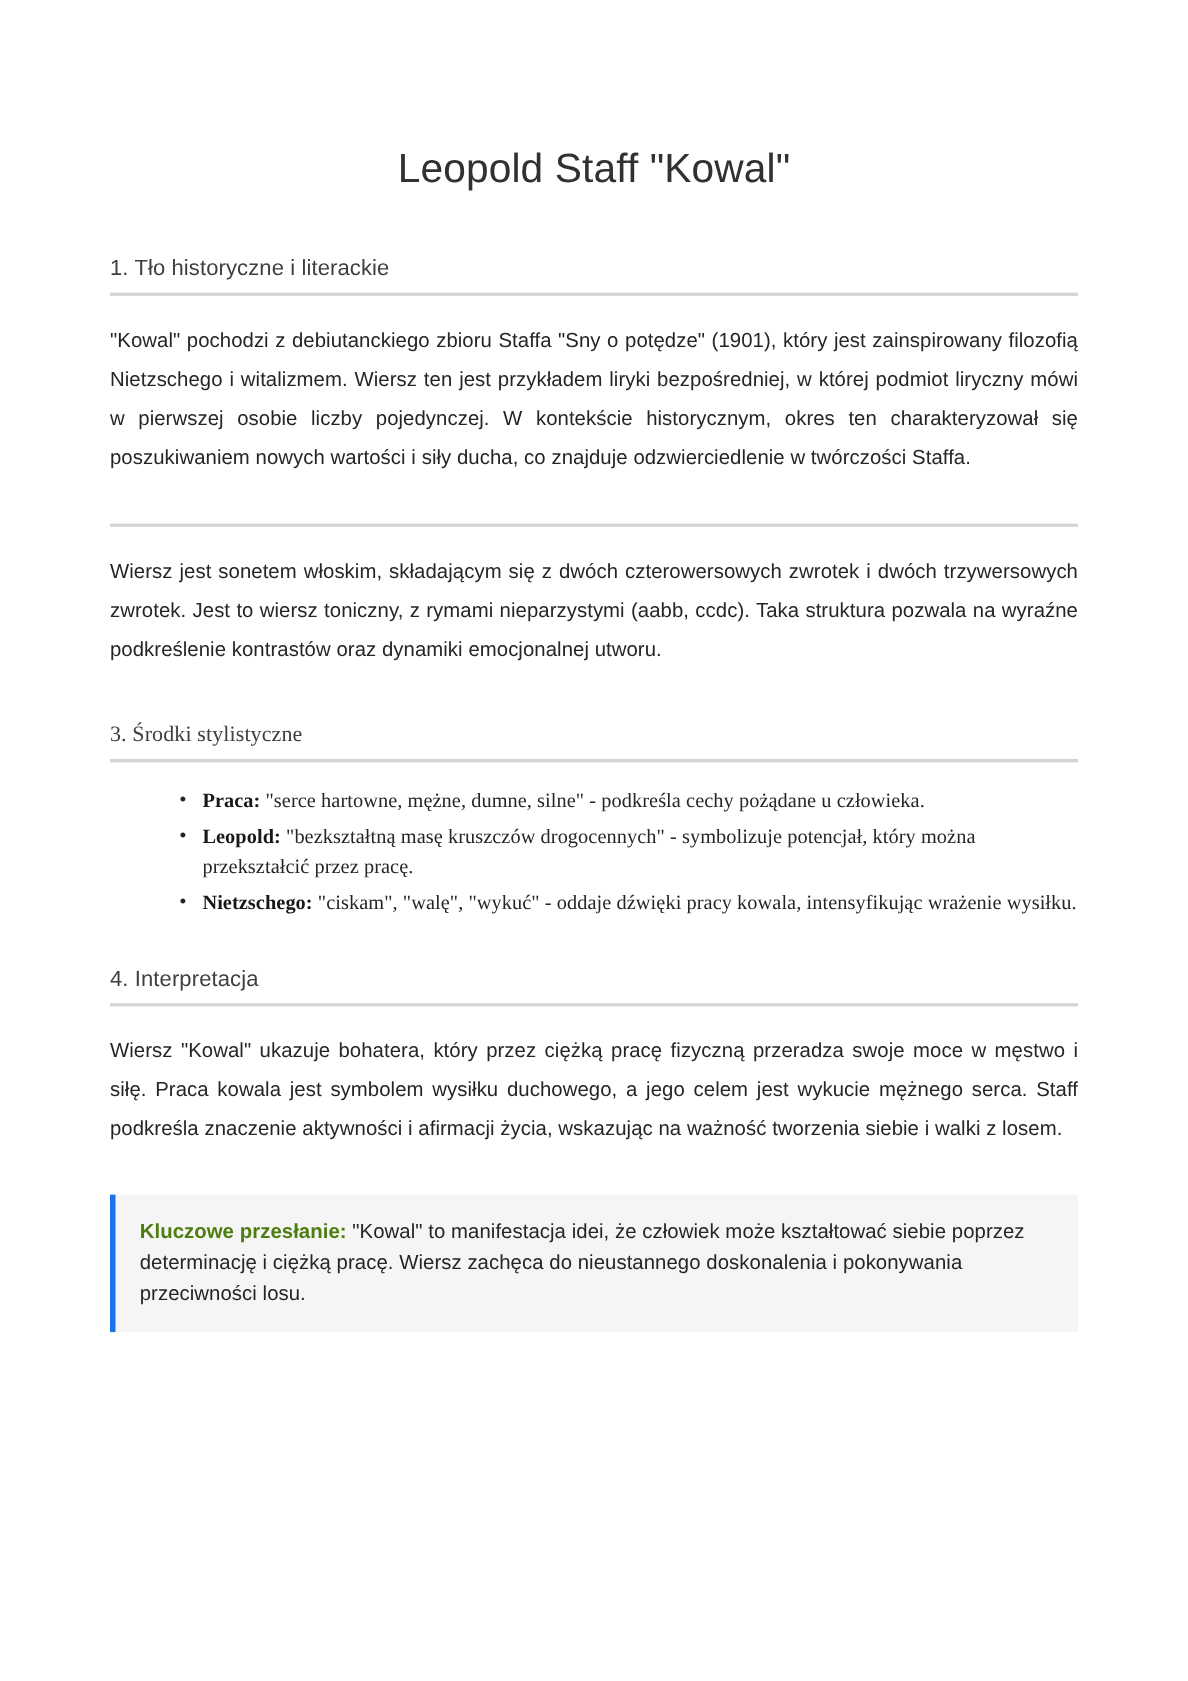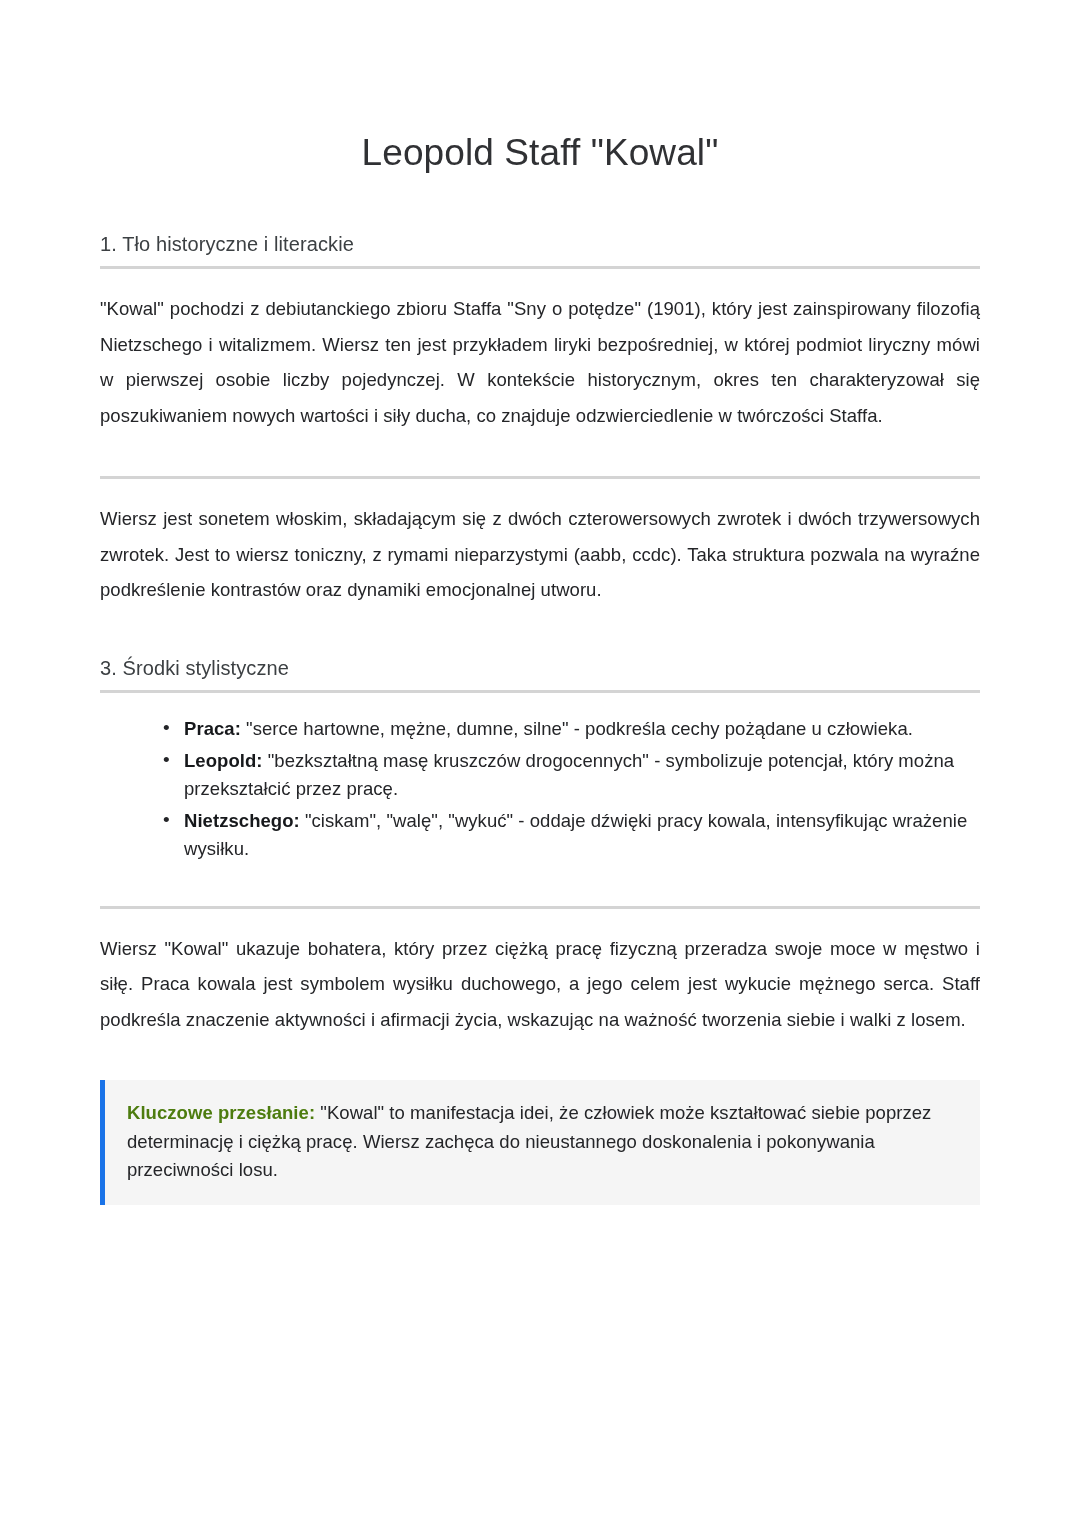--- a/index.html
+++ b/index.html
@@ -45,21 +45,21 @@
   }
   .section-rule {
     height: 3px;
     background: #d4d4d4;
     border: 0;
     margin: 0 0 22px 0;
     padding: 0;
   }
   .s1 { margin-top: 57px; }
   .s2 { margin-top: 43px; }
-  .s3 { margin-top: 48px; }
+  .s3 { margin-top: 48px; font-family: Liberation Serif, serif; }
   .s4 { margin-top: 43px; }
 
   p.body-text {
     font-size: 18.5px;
     line-height: 35.5px;
     color: #242528;
     text-align: justify;
     margin: 0;
     letter-spacing: 0.05px;
   }
@@ -138,20 +138,21 @@
       <li>
         <span class="term">Leopold:</span><span> "bezkształtną masę kruszczów drogocennych" - symbolizuje potencjał, który można przekształcić przez pracę.</span>
       </li>
       <li>
         <span class="term">Nietzschego:</span><span> "ciskam", "walę", "wykuć" - oddaje dźwięki pracy kowala, intensyfikując wrażenie wysiłku.</span>
       </li>
     </ul>
   </section>
 
   <section class="section s4">
+    <h2 class="section-heading">4. Interpretacja</h2>
     <div class="section-rule"></div>
     <p class="body-text">Wiersz "Kowal" ukazuje bohatera, który przez ciężką pracę fizyczną przeradza swoje moce w męstwo i siłę. Praca kowala jest symbolem wysiłku duchowego, a jego celem jest wykucie mężnego serca. Staff podkreśla znaczenie aktywności i afirmacji życia, wskazując na ważność tworzenia siebie i walki z losem.</p>
   </section>
 
   <aside class="callout">
     <p>
       <span class="term">Kluczowe przesłanie:</span><span> "Kowal" to manifestacja idei, że człowiek może kształtować siebie poprzez determinację i ciężką pracę. Wiersz zachęca do nieustannego doskonalenia i pokonywania przeciwności losu.</span>
     </p>
   </aside>
 

